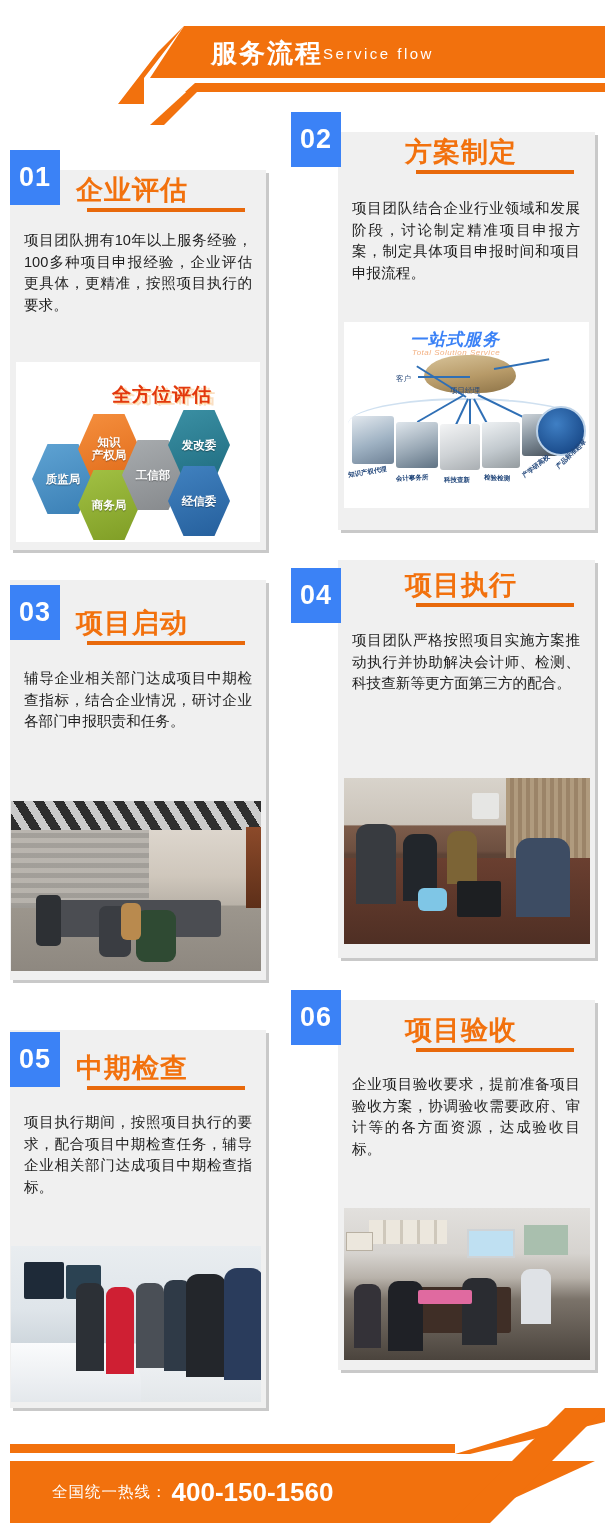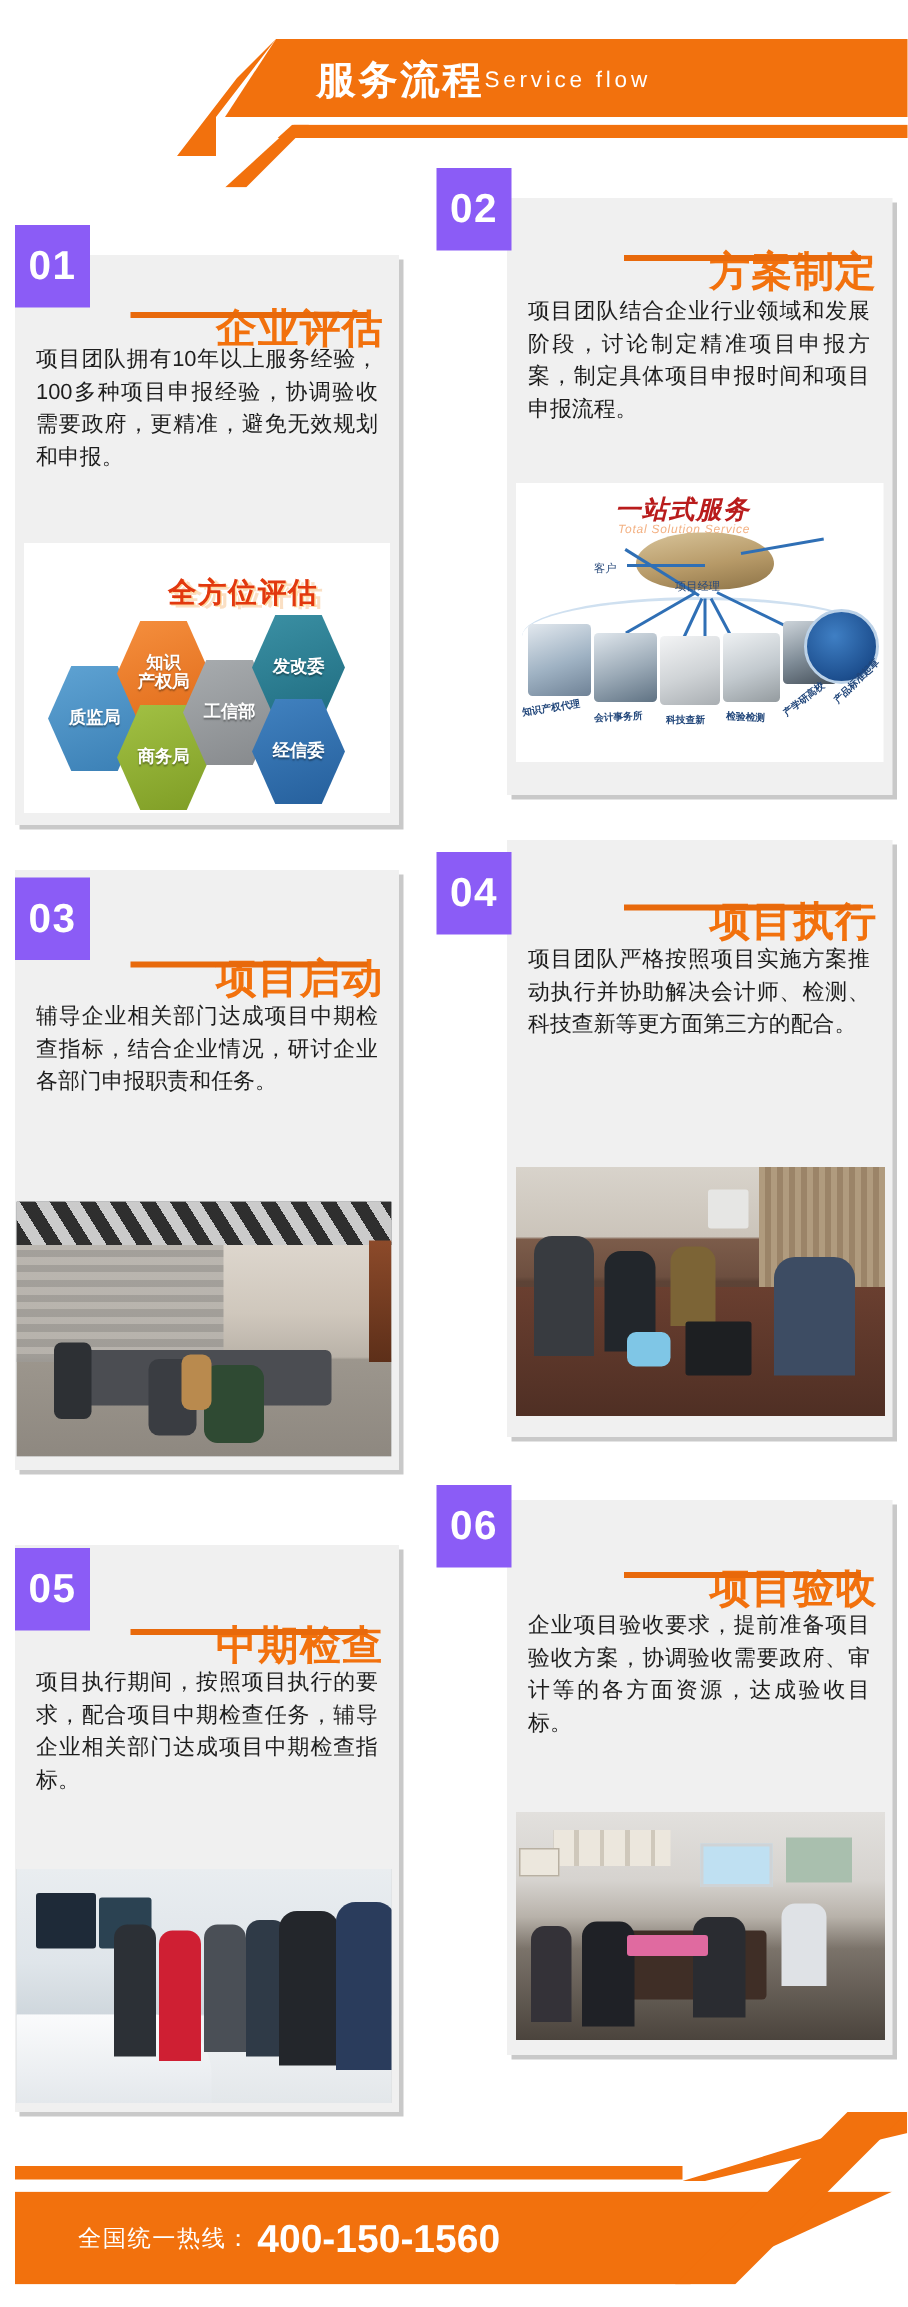--- a/index.html
+++ b/index.html
@@ -46,36 +46,35 @@
   
   .card{
     position:absolute;
     background:#f0f0f0;
     box-shadow:3px 3px 0 0 #c9c9c9;
     box-sizing:border-box;
   }
   .badge{
     position:absolute;
     width:50px;height:55px;
-    background:#8b5cf6;
+    background:#3b82f6;
     color:#ffffff;
     font-size:27px;font-weight:bold;
     display:flex;align-items:center;justify-content:center;
     z-index:5;
     letter-spacing:1px;
   }
   .card-title{
     position:absolute;
     color:#f2710d;
     font-weight:bold;
     font-size:27px;
     letter-spacing:1px;
-    text-align:right;
+    text-align:left;
     white-space:nowrap;
-    margin-top:29px;
   }
   .title-rule{
     position:absolute;height:4px;background:#e8690b;
   }
   .card-body{
     position:absolute;
     color:#1d1d1d;
     font-size:14.6px;
     line-height:1.48;
     text-align:justify;
@@ -117,21 +116,21 @@
      linear-gradient(180deg,#e2e0dd 0%,#d6d3cf 30%,#b8b2aa 46%,#7b736a 60%,#4b443d 100%);}
   .showroom{background:
      linear-gradient(180deg,#e9edf0 0%,#dfe5ea 40%,#cfd7dd 62%,#f2f4f6 63%,#e3e7ea 100%);}
 
   .blob{position:absolute;border-radius:46% 46% 40% 40%/55% 55% 45% 45%;}
 
   
   .svc{position:absolute;background:#ffffff;overflow:hidden;}
   .svc-title{
     position:absolute;font-weight:bold;font-style:italic;font-size:17px;
-    color:#b91c1c;letter-spacing:1px;white-space:nowrap;
+    color:#3b82f6;letter-spacing:1px;white-space:nowrap;
   }
   .svc-sub{
     position:absolute;font-size:8px;color:#f3b183;font-style:italic;white-space:nowrap;letter-spacing:.5px;
   }
   .svc-lbl{position:absolute;font-size:7.5px;color:#2a4b7c;white-space:nowrap;text-align:right;}
   .svc-lbl-b{position:absolute;font-size:6.5px;color:#21467a;white-space:nowrap;font-weight:bold;}
   .svc-node{position:absolute;border-radius:3px;overflow:hidden;}
   .svc-arrow{position:absolute;background:#2f6fb5;height:2px;transform-origin:0 50%;}
   .svc-seal{
     position:absolute;width:46px;height:46px;border-radius:50%;
@@ -177,21 +176,21 @@
       <span class="hdr-cn">服务流程</span>
       <span class="hdr-en">Service flow</span>
     </div>
   </div>
 
   <div class="card" style="left:10px;top:170px;width:256px;height:380px;">
   </div>
   <div class="badge" style="left:10px;top:150px;">01</div>
   <div class="card-title" style="left:76px;top:172px;width:180px;">企业评估</div>
   <div class="title-rule" style="left:87px;top:208px;width:158px;"></div>
-  <div class="card-body" style="left:24px;top:230px;width:228px;">项目团队拥有10年以上服务经验，100多种项目申报经验，协调验收需要政府，更精准，避免无效规划和申报。</div>
+  <div class="card-body" style="left:24px;top:230px;width:228px;">项目团队拥有10年以上服务经验，100多种项目申报经验，企业评估更具体，更精准，按照项目执行的要求。</div>
 
   <div class="hexfig" style="left:16px;top:362px;width:244px;height:180px;">
     <div class="hexfig-title-ghost" style="left:100px;top:22px;">全方位评估</div>
     <div class="hexfig-title" style="left:96px;top:20px;">全方位评估</div>
 
     <div class="hex" style="left:16px;top:82px;width:62px;height:70px;background:linear-gradient(160deg,#5fa3d3,#3a7fb5);">
       <span>质监局</span>
     </div>
     <div class="hex" style="left:62px;top:52px;width:62px;height:70px;background:linear-gradient(160deg,#f58f3e,#e06a18);">
       <span style="white-space:pre-line">知识

